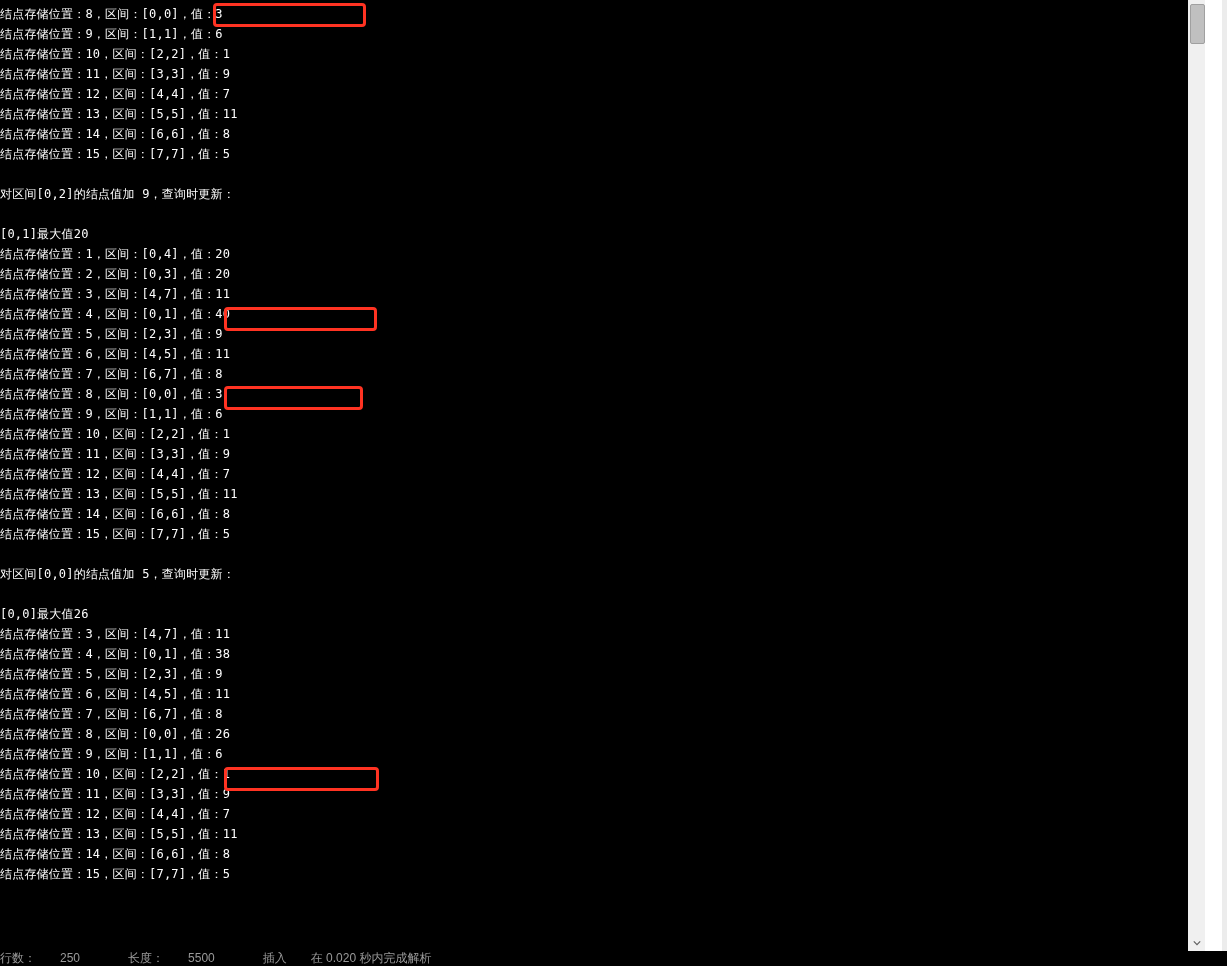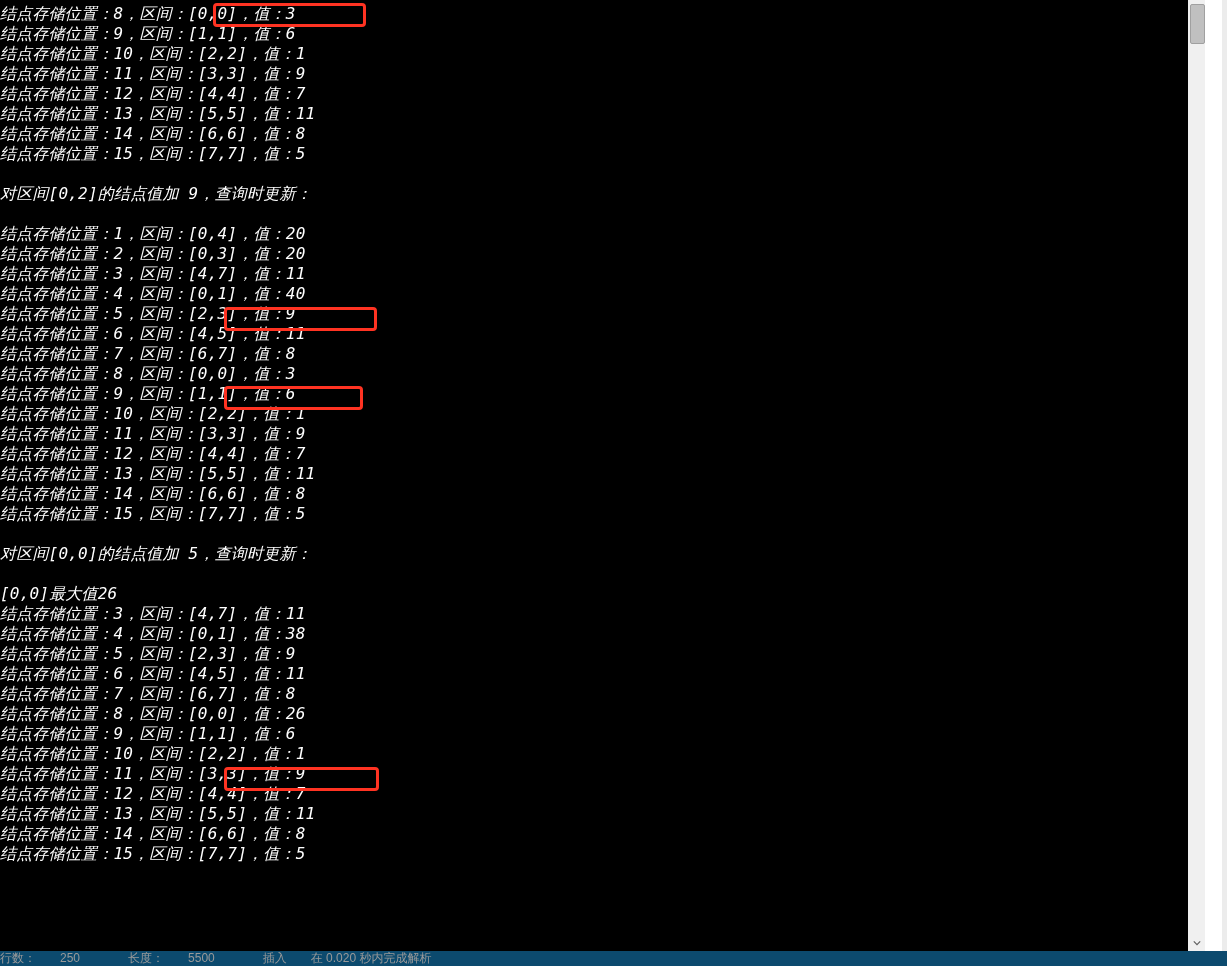--- a/index.html
+++ b/index.html
@@ -14,28 +14,27 @@
   .console-wrapper {
     position: relative;
     width: 1205px;
     height: 951px;
     background: #000000;
     box-sizing: border-box;
     padding-top: 4px;
   }
   .console-line {
     color: #ffffff;
-    font-size: 16px;
+    font-size: 12px;
     line-height: 20px;
     white-space: pre;
     letter-spacing: 0.2px;
     font-family: "SimSun", "NSimSun", monospace;
     position: relative;
     z-index: 1;
-    font-style: italic;
   }
   
   .scrollbar-track {
     position: absolute;
     top: 0;
     right: 0;
     width: 17px;
     height: 951px;
     background: #f0f0f0;
   }
@@ -69,21 +68,21 @@
     z-index: 2;
     box-sizing: border-box;
   }
   
   .status-bar {
     position: absolute;
     bottom: 0;
     left: 0;
     width: 1227px;
     height: 15px;
-    background: #0c4a6e;
+    background: #000000;
     font-size: 12px;
     color: #999999;
     display: flex;
     align-items: center;
     font-family: "Microsoft YaHei", sans-serif;
   }
   .status-bar span { margin-right: 24px; }
   
   .right-sliver {
     position: absolute;
@@ -103,20 +102,21 @@
     <div class="console-line">结点存储位置：9，区间：[1,1]，值：6</div>
     <div class="console-line">结点存储位置：10，区间：[2,2]，值：1</div>
     <div class="console-line">结点存储位置：11，区间：[3,3]，值：9</div>
     <div class="console-line">结点存储位置：12，区间：[4,4]，值：7</div>
     <div class="console-line">结点存储位置：13，区间：[5,5]，值：11</div>
     <div class="console-line">结点存储位置：14，区间：[6,6]，值：8</div>
     <div class="console-line">结点存储位置：15，区间：[7,7]，值：5</div>
     <div class="console-line">&nbsp;</div>
     <div class="console-line">对区间[0,2]的结点值加 9，查询时更新：</div>
     <div class="console-line">&nbsp;</div>
+    <div class="console-line">[0,1]最大值20</div>
     <div class="console-line">结点存储位置：1，区间：[0,4]，值：20</div>
     <div class="console-line">结点存储位置：2，区间：[0,3]，值：20</div>
     <div class="console-line">结点存储位置：3，区间：[4,7]，值：11</div>
     <div class="console-line">结点存储位置：4，区间：[0,1]，值：40</div>
     <div class="console-line">结点存储位置：5，区间：[2,3]，值：9</div>
     <div class="console-line">结点存储位置：6，区间：[4,5]，值：11</div>
     <div class="console-line">结点存储位置：7，区间：[6,7]，值：8</div>
     <div class="console-line">结点存储位置：8，区间：[0,0]，值：3</div>
     <div class="console-line">结点存储位置：9，区间：[1,1]，值：6</div>
     <div class="console-line">结点存储位置：10，区间：[2,2]，值：1</div>

